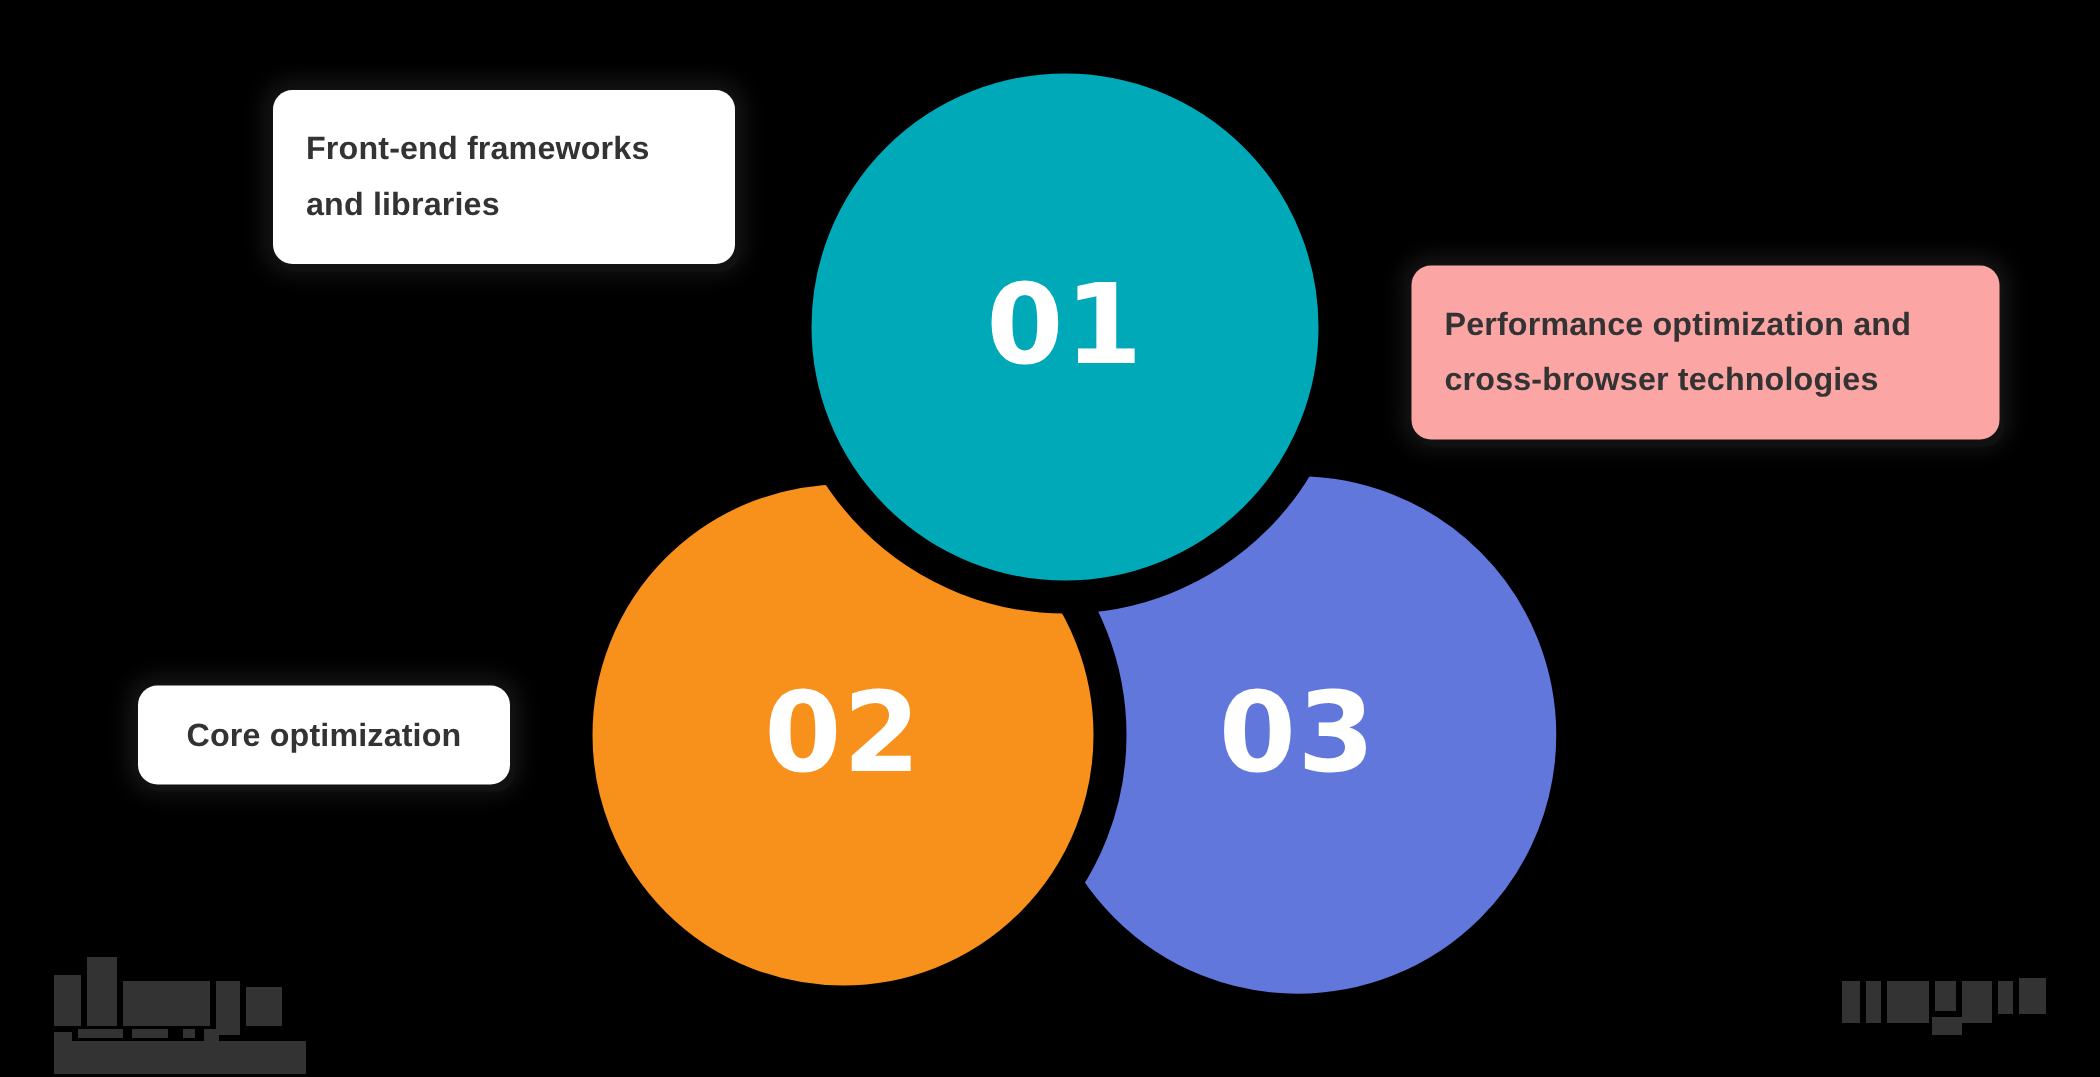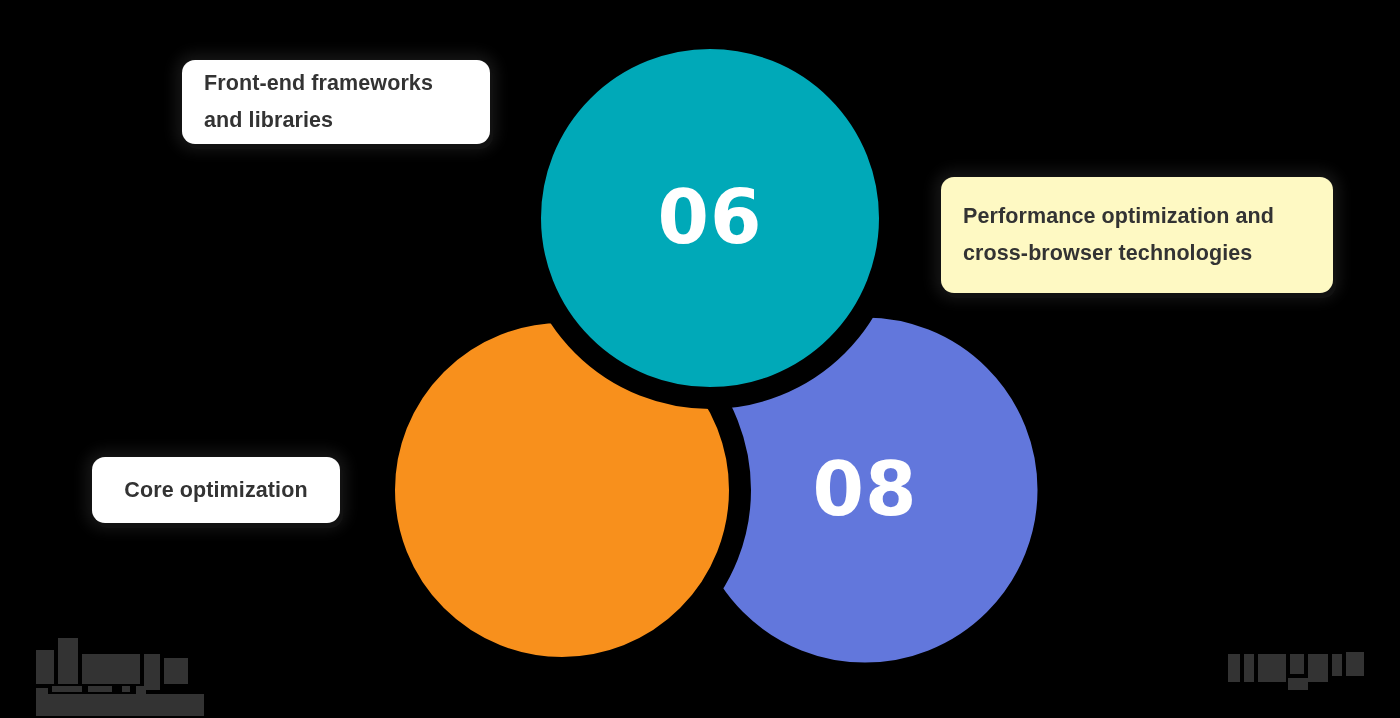--- a/index.html
+++ b/index.html
@@ -83,21 +83,21 @@
     color: #333333;
     font-family: "Liberation Sans", "DejaVu Sans", sans-serif;
     font-size: 21.5px;
     font-weight: 600;
     line-height: 1.72;
     letter-spacing: 0.1px;
   }
 
   .callout.c1 {
     left: 182px;  top: 60px;
-    width: 308px; height: 84px;
+    width: 308px; height: 116px;
     padding: 0 22px;
   }
   .callout.c2 {
     left: 941px;  top: 177px;
     width: 392px; height: 116px;
     padding: 0 22px;
   }
   .callout.c3 {
     left: 92px;   top: 457px;
     width: 248px; height: 66px;
@@ -126,32 +126,33 @@
   <div class="venn-wrap">
     <svg class="venn-svg" viewBox="0 0 1400 718" xmlns="http://www.w3.org/2000/svg">
 
       <circle cx="865" cy="490" r="178" fill="#6277DC" stroke="#000000" stroke-width="11"></circle>
 
       <circle cx="562" cy="490" r="178" fill="#F8901C" stroke="#000000" stroke-width="22"></circle>
 
       <circle cx="710" cy="218" r="180" fill="#00A9B8" stroke="#000000" stroke-width="22"></circle>
     </svg>
 
-    <div class="circle-number n01" style="color: rgb(255, 255, 255);">06</div>
-    <div class="circle-number n03" style="color: rgb(255, 255, 255);">08</div>
+    <div class="circle-number n01" style="color: rgb(255, 255, 255);">01</div>
+    <div class="circle-number n02" style="color: rgb(255, 255, 255);">02</div>
+    <div class="circle-number n03" style="color: rgb(255, 255, 255);">03</div>
   </div>
 
   <div class="callout c1" style="background: rgb(255, 255, 255);">
     <div class="callout-text" style="color: rgb(51, 51, 51);">
       <span>Front-end frameworks</span><br>
       <span>and libraries</span>
     </div>
   </div>
 
-  <div class="callout c2" style="background: #fef9c3;">
+  <div class="callout c2" style="background: #fca5a5;">
     <div class="callout-text" style="color: rgb(51, 51, 51);">
       <span>Performance optimization and</span><br>
       <span>cross-browser technologies</span>
     </div>
   </div>
 
   <div class="callout c3" style="background: rgb(255, 255, 255);">
     <div class="callout-text" style="color: rgb(51, 51, 51);">Core optimization</div>
   </div>
 

